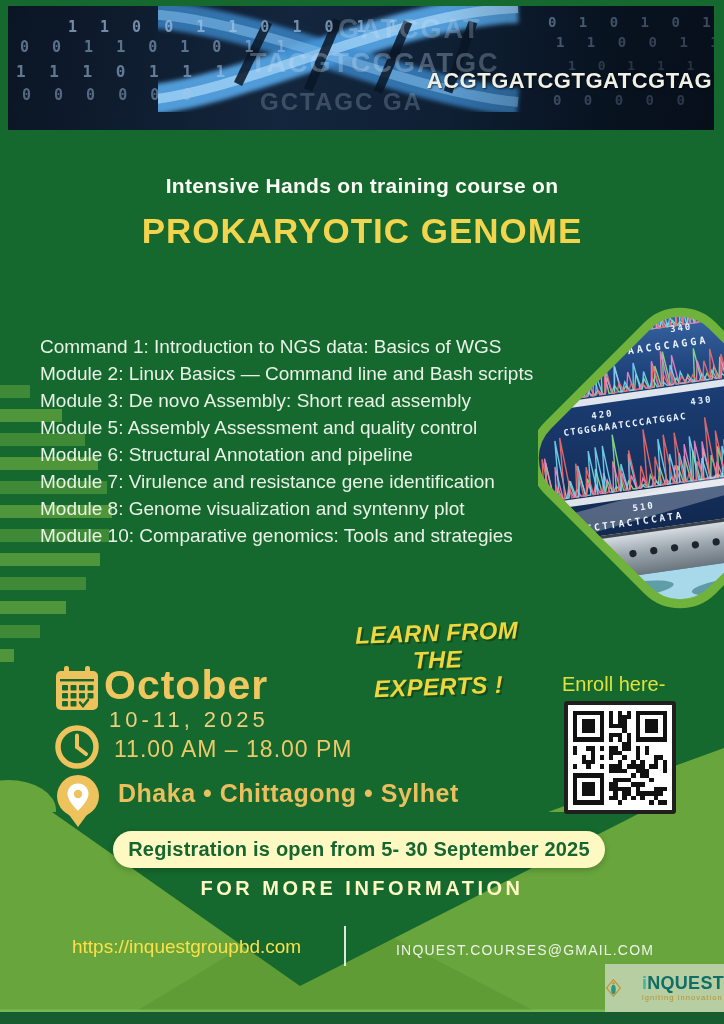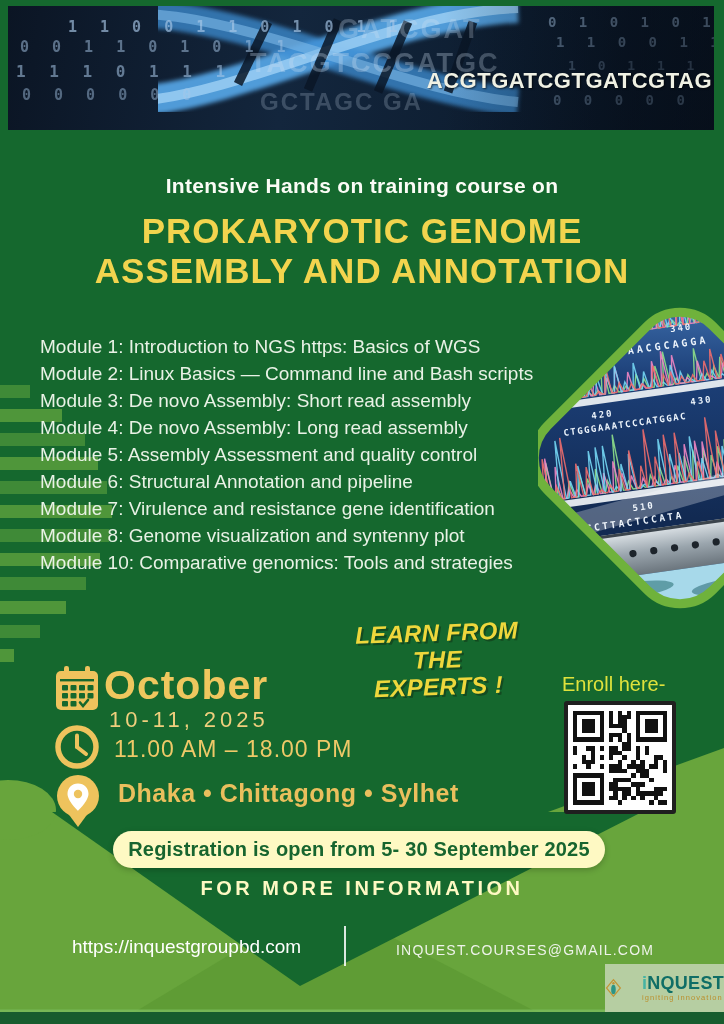--- a/index.html
+++ b/index.html
@@ -46,21 +46,21 @@
     background:#fff;border:4px solid #1f1f1f;border-radius:3px;padding:5px;}
   .qr-frame svg{display:block;width:100%;height:100%;}
   
   .bottom-bg{position:absolute;left:0;top:740px;width:724px;height:284px;z-index:0;}
   .pill{position:absolute;left:113px;top:831px;width:492px;height:37px;z-index:4;
     background:#fef9c3;border-radius:19px;display:flex;align-items:center;justify-content:center;
     box-shadow:0 2px 6px rgba(0,0,0,.22);}
   .pill span{color:#17652f;font-size:20px;font-weight:bold;letter-spacing:.2px;}
   .formore{position:absolute;top:877px;left:0;width:724px;text-align:center;z-index:4;
     color:#fef9c3;font-size:20px;font-weight:bold;letter-spacing:3.5px;}
-  .weburl{position:absolute;left:72px;top:936px;z-index:4;color:#ffffff;font-size:19px;}
+  .weburl{position:absolute;left:72px;top:936px;z-index:4;color:#fde047;font-size:19px;}
   .fdivider{position:absolute;left:344px;top:926px;height:40px;width:2px;z-index:4;background:rgba(255,255,255,.85);}
   .email{position:absolute;left:396px;top:942px;z-index:4;color:#eef3ea;font-size:14px;letter-spacing:1.2px;font-weight:500;}
   
   .logo-box{position:absolute;left:605px;top:964px;width:119px;height:48px;z-index:5;
     background:#b6cea2;display:flex;align-items:center;justify-content:center;gap:20px;}
   .logo-text{display:flex;flex-direction:column;line-height:1;}
   .logo-name{font-size:18px;font-weight:800;color:#0f6e66;letter-spacing:.3px;}
   .logo-name .ii{color:#45b3a3;}
   .logo-tag{font-size:7.5px;color:#bb8f2d;letter-spacing:1.1px;margin-top:2px;}
   
@@ -130,28 +130,26 @@
     <div class="dna-faint" style="left:330px;top:8px;font-size:27px;opacity:.28;">GATCGAT</div>
     <div class="dna-faint" style="left:242px;top:42px;font-size:27px;opacity:.3;">TACGTCCGATGC</div>
     <div class="dna-faint" style="left:252px;top:82px;font-size:24px;opacity:.22;">GCTAGC  GA</div>
     <div class="banner-shade"></div>
     <div class="dna-bold">ACGTGATCGTGATCGTAG</div>
   </div>
 
   <div class="subtitle">Intensive Hands on training course on</div>
   <div class="title">
     <div>PROKARYOTIC GENOME</div>
-    <div>ASSEMBLY AND ANNOTATION</div>
   </div>
 
   <ul class="modules">
-    <li>Module 1: Introduction to NGS https: Basics of WGS</li>
+    <li>Command 1: Introduction to NGS data: Basics of WGS</li>
     <li>Module 2:  Linux Basics — Command line and Bash scripts</li>
     <li>Module 3: De novo Assembly: Short read assembly</li>
-    <li>Module 4: De novo Assembly: Long read assembly</li>
     <li>Module 5: Assembly Assessment and quality control</li>
     <li>Module 6: Structural Annotation and pipeline</li>
     <li>Module 7: Virulence and resistance gene identification</li>
     <li>Module 8: Genome visualization and syntenny plot</li>
     <li>Module 10: Comparative genomics: Tools and strategies</li>
   </ul>
 
   <svg class="diamond" width="186" height="360" viewBox="0 0 186 360">
     <defs>
       <linearGradient id="chromBg" x1="0" y1="0" x2="0" y2="1">

